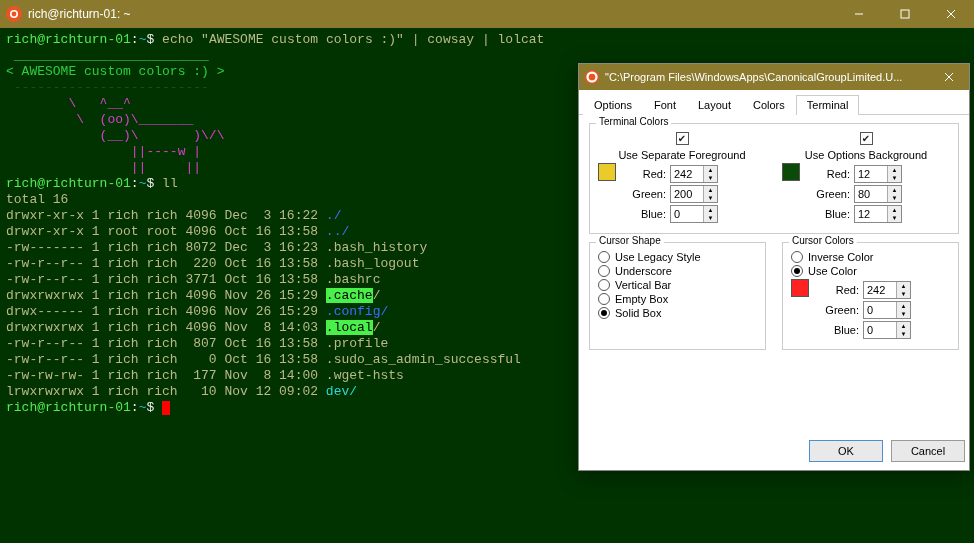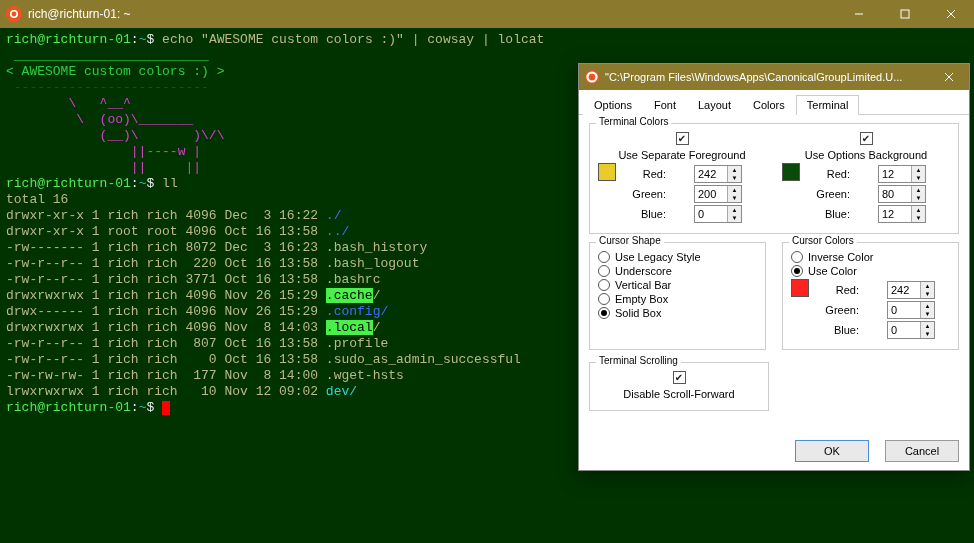--- a/index.html
+++ b/index.html
@@ -64,29 +64,29 @@
   .groupbox { border:1px solid #ccc; padding:6px 8px 8px; margin-bottom:8px; position:relative;}
   .groupbox > .legend { position:absolute; top:-8px; left:6px; background:#fff; padding:0 3px; font-size:10px;}
   .row2 { display:flex; gap:16px; }
   .col { flex:1; }
   .chk { display:flex; align-items:center; gap:4px; margin:2px 0;flex-direction:column;}
   .chkbox { width:13px;height:13px;border:1px solid #555;display:inline-flex;align-items:center;justify-content:center;background:#fff;}
   .chkbox.checked::after{content:"✔";font-size:10px;color:#222;line-height:10px;}
   .radio { display:flex;align-items:center;gap:5px;margin:2px 0;}
   .rdot { width:12px;height:12px;border:1px solid #555;border-radius:50%;display:inline-flex;align-items:center;justify-content:center;background:#fff;}
   .rdot.sel::after{content:"";width:6px;height:6px;background:#000;border-radius:50%;}
-  .rgbrow { display:flex; align-items:center; margin:2px 0;gap:24px;}
+  .rgbrow { display:flex; align-items:center; margin:2px 0;}
   .rgbrow label{ width:42px; text-align:right; padding-right:4px;}
   .spin { display:inline-flex; border:1px solid #888; height:18px; background:#fff;}
   .spin input{ width:32px; border:none; font-size:11px; padding:0 3px; text-align:left; outline:none;}
   .spin .btns{ display:flex; flex-direction:column; width:14px; border-left:1px solid #aaa;}
   .spin .btns div{flex:1;display:flex;align-items:center;justify-content:center;font-size:6px;background:#eee;}
   .swatch{ width:18px;height:18px;border:1px solid #555; margin-right:6px;}
   .link{color:#0066cc;text-decoration:underline;}
-  .footer{position:absolute;right:10px;bottom:8px;display:flex;gap:16px;text-align:center;}
+  .footer{position:absolute;right:4px;bottom:8px;display:flex;gap:8px;text-align:center;}
   .btn{min-width:74px;height:22px;border:1px solid #999;background:#e9e9e9;font-size:11px;display:flex;align-items:center;justify-content:center;}
   .btn.primary{border:1px solid #4a90d9; background:#e9e9e9;}
   .info{position:absolute;left:12px;bottom:40px;font-size:11px;}
   .scrollgrp{margin-top:4px;}
   .inner-flex{display:flex;align-items:flex-start;gap:6px;}
 </style>
 </head>
 <body>
 
 <div class="titlebar">
@@ -303,27 +303,20 @@
                     <div>▲</div>
                     <div>▼</div>
                   </span>
                 </span>
               </div>
           </div>
         </div>
       </div>
     </div>
 
-    <div class="groupbox scrollgrp" style="width:180px">
-      <span class="legend">Terminal Scrolling</span>
-      <div class="chk">
-        <span class="chkbox checked"></span>
-        <span>Disable Scroll-Forward</span>
-      </div>
-    </div>
   </div>
 
 
   <div class="footer">
     <div class="btn primary">
         <span>OK</span>
       </div>
     <div class="btn">
         <span>Cancel</span>
       </div>

